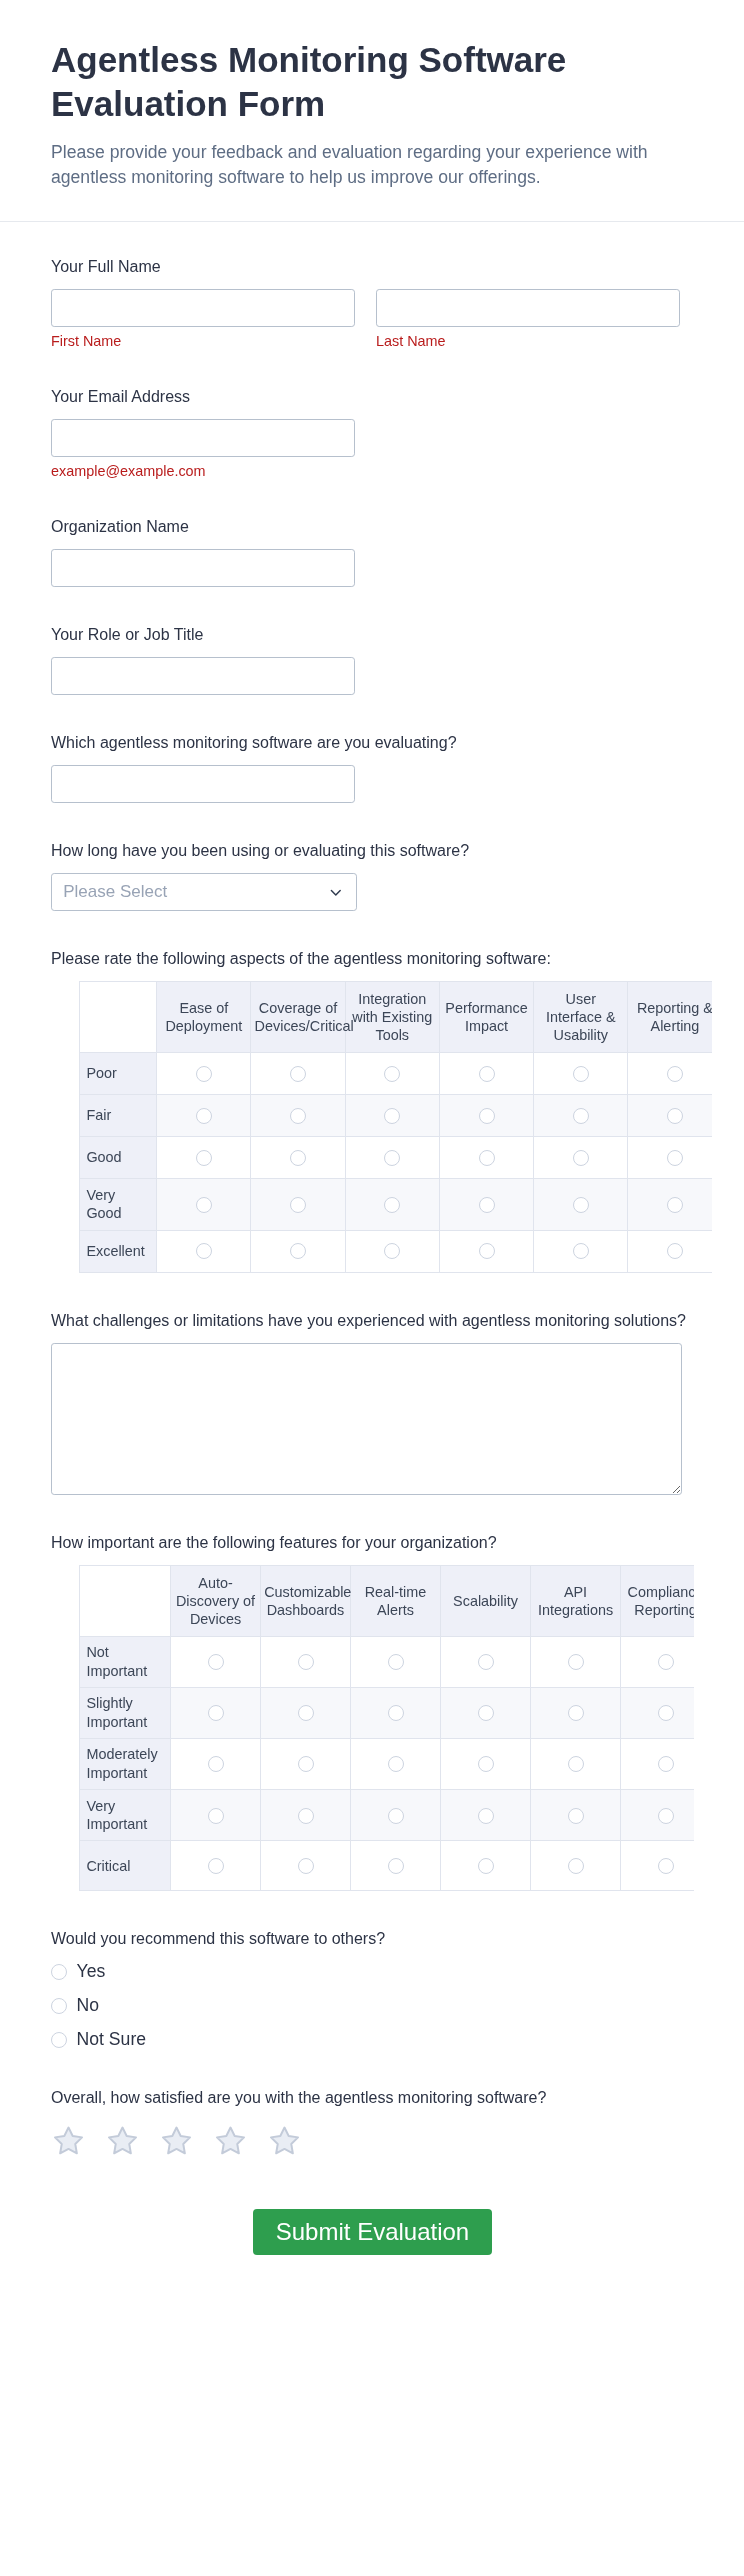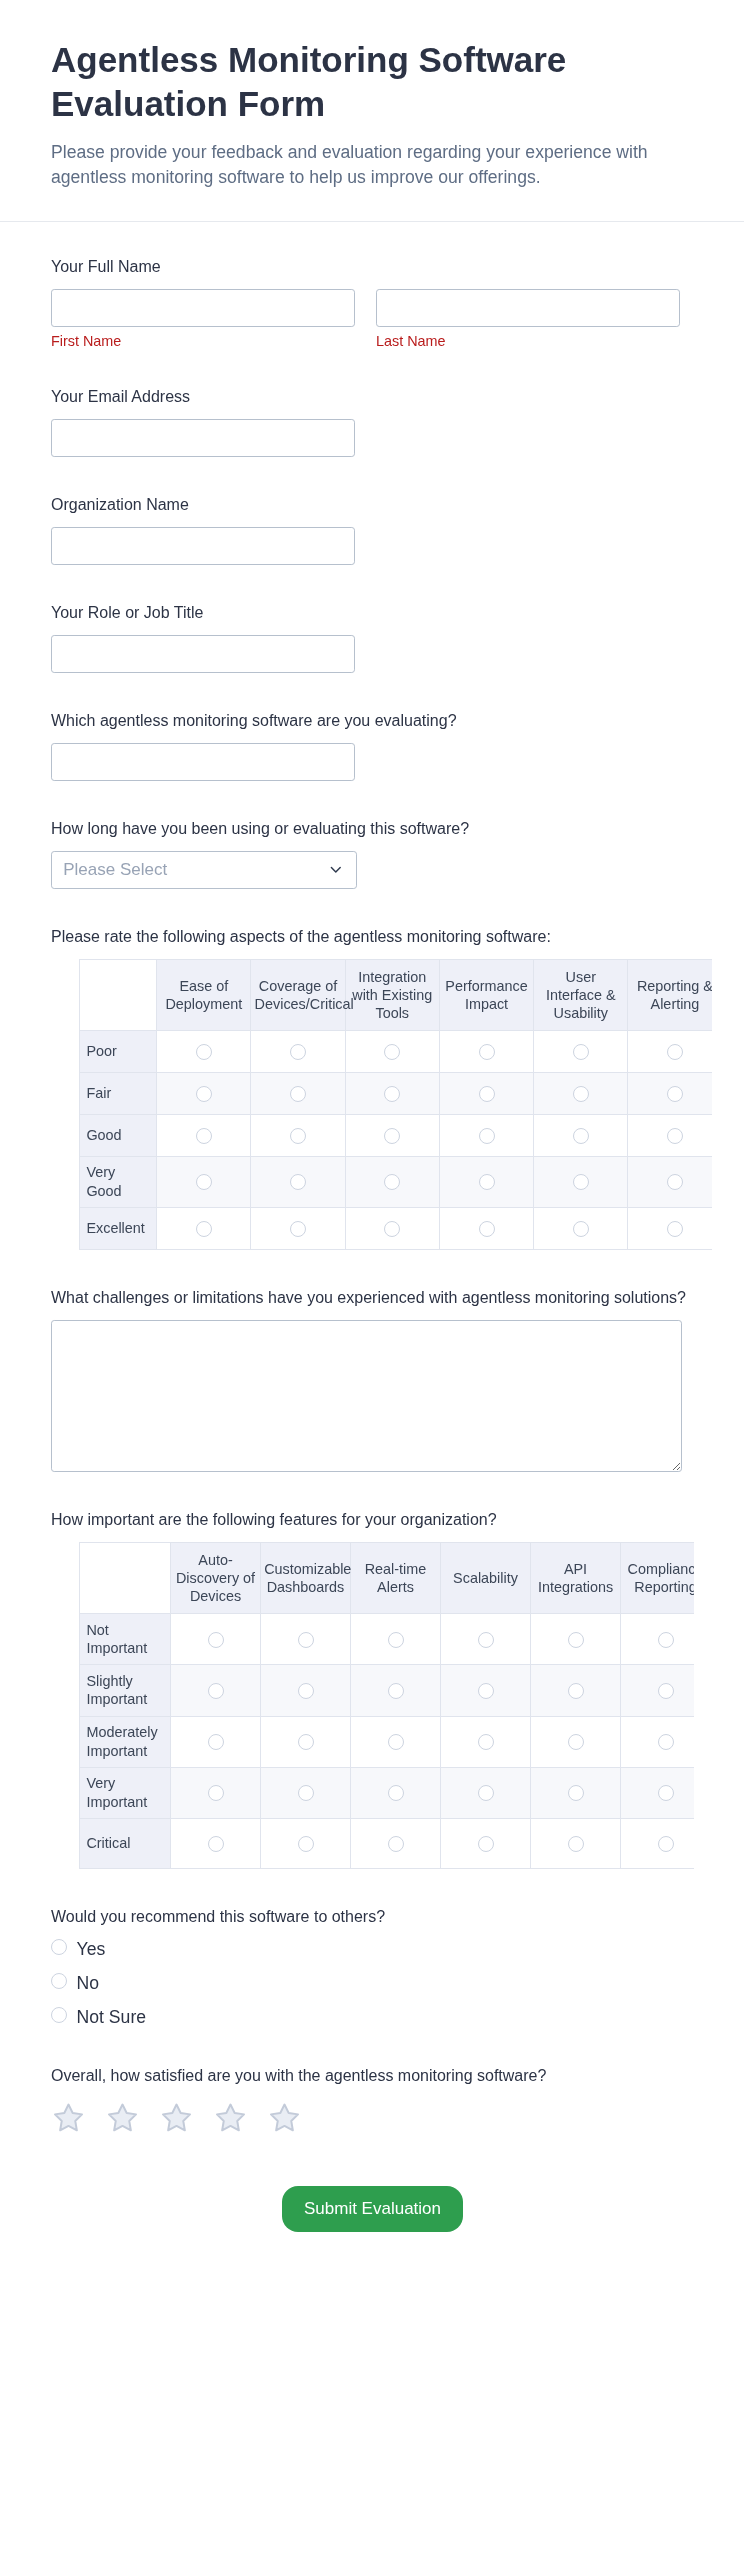--- a/index.html
+++ b/index.html
@@ -137,20 +137,21 @@
     border: 1.6px solid #cdd4e0;
     border-radius: 50%;
     background: #fff;
     vertical-align: middle;
     cursor: pointer;
   }
 
   
   .option-row {
     display: flex;
+    align-items: center;
     gap: 9.6px;
     margin-bottom: 13px;
     cursor: pointer;
   }
   .o-radio {
     width: 16px;
     height: 16px;
     border: 1.6px solid #cdd4e0;
     border-radius: 50%;
     background: #fff;
@@ -165,22 +166,22 @@
   
   .submit-row { text-align: center; padding: 13px 0 88px 0; }
   .submit-button {
     display: inline-block;
     min-width: 173px;
     height: 46px;
     padding: 0 22.4px;
     background: #2e9e4e;
     color: #ffffff;
     border: none;
-    border-radius: 16px;
-    font-size: 17px;
+    border-radius: 4px;
+    font-size: 24px;
     font-weight: 500;
     font-family: "Liberation Sans", sans-serif;
     cursor: pointer;
   }
 </style>
 </head>
 <body>
 
 <div class="page">
 
@@ -203,20 +204,21 @@
         <div class="sub-field">
           <input type="text" class="text-input" value="" style="">
           <div class="sublabel">Last Name</div>
         </div>
       </div>
     </div>
 
     <div class="field">
       <label class="field-label">Your Email Address</label>
       <input type="text" class="text-input" value="" style="">
+      <div class="sublabel">example@example.com</div>
     </div>
 
     <div class="field">
       <label class="field-label">Organization Name</label>
       <input type="text" class="text-input" value="" style="">
     </div>
 
     <div class="field">
       <label class="field-label">Your Role or Job Title</label>
       <input type="text" class="text-input" value="" style="">

